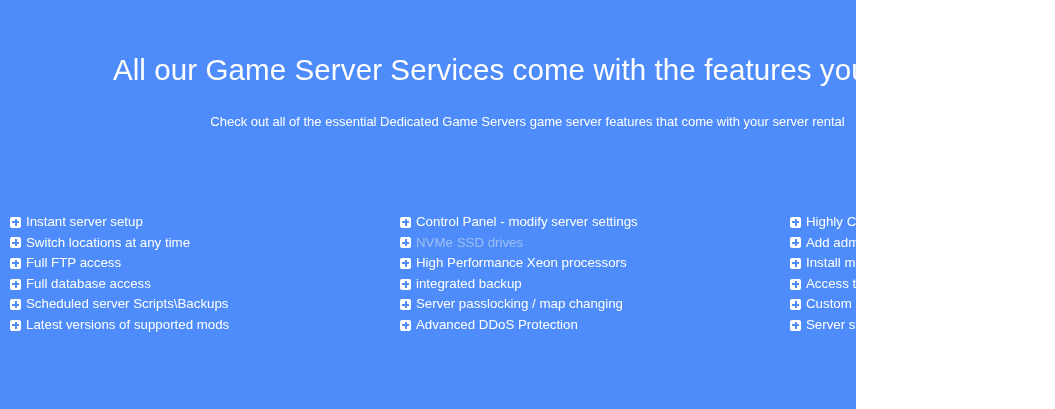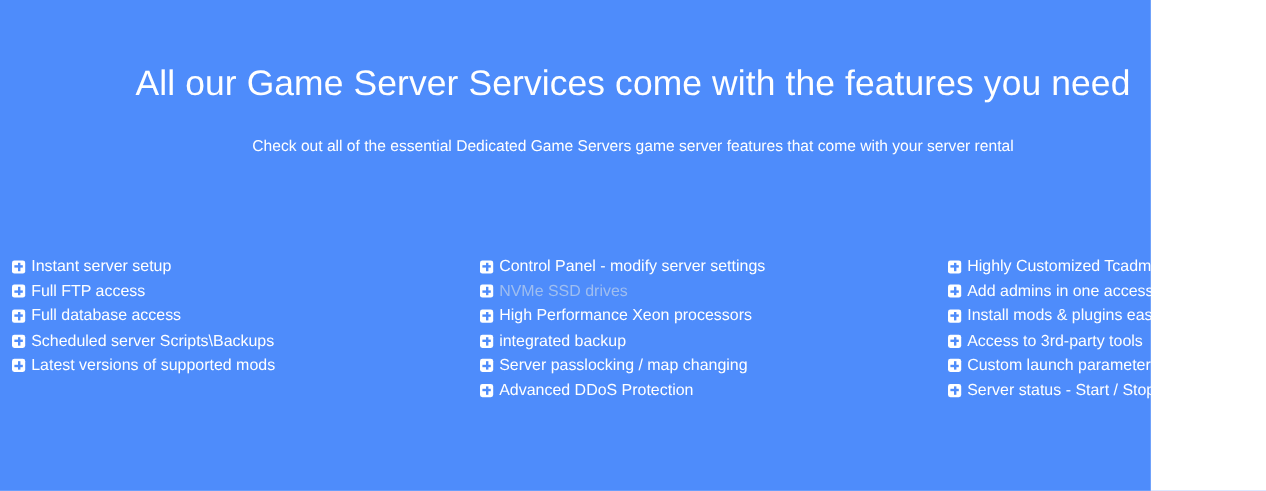--- a/index.html
+++ b/index.html
@@ -11,21 +11,21 @@
   body {
     width: 1055px;
     height: 409px;
     overflow: hidden;
     font-family: "Liberation Sans", sans-serif;
     background: #ffffff;
   }
 
   #features-panel {
     position: relative;
-    width: 959px;
+    width: 856px;
     height: 409px;
     background: #4e8cfb;
     box-sizing: border-box;
   }
 
   
   .panel-header {
     position: absolute;
     left: 0;
     top: 0;
@@ -140,20 +140,24 @@
   </div>
 
   <div class="feature-columns">
     <div class="feature-column col-0">
         <div class="feature-item">
           <span class="feature-icon"></span>
           <span class="feature-label">Instant server setup</span>
         </div>
         <div class="feature-item">
           <span class="feature-icon"></span>
+          <span class="feature-label">Switch locations at any time</span>
+        </div>
+        <div class="feature-item">
+          <span class="feature-icon"></span>
           <span class="feature-label">Full FTP access</span>
         </div>
         <div class="feature-item">
           <span class="feature-icon"></span>
           <span class="feature-label">Full database access</span>
         </div>
         <div class="feature-item">
           <span class="feature-icon"></span>
           <span class="feature-label">Scheduled server Scripts\Backups</span>
         </div>

